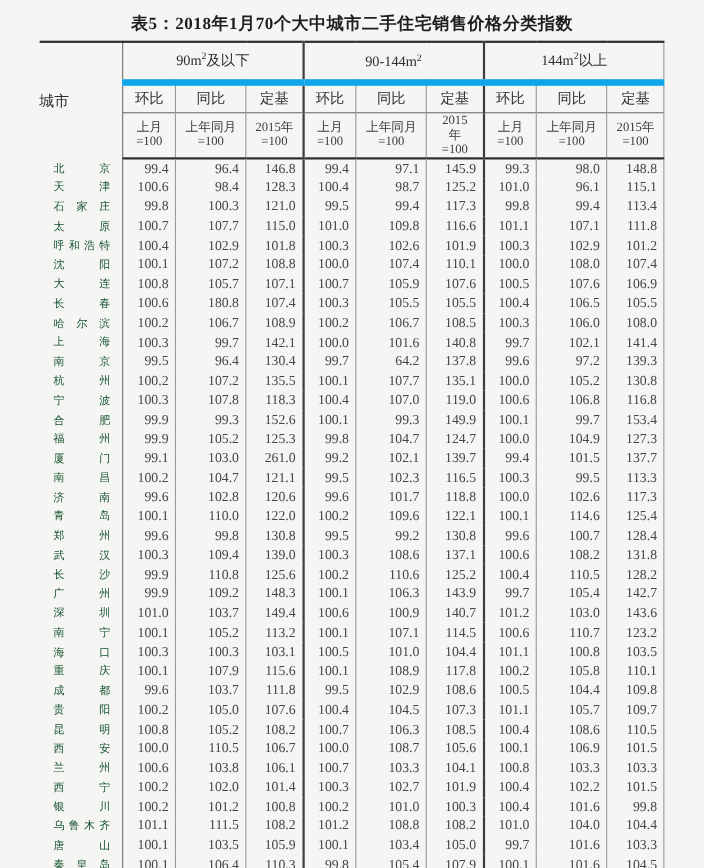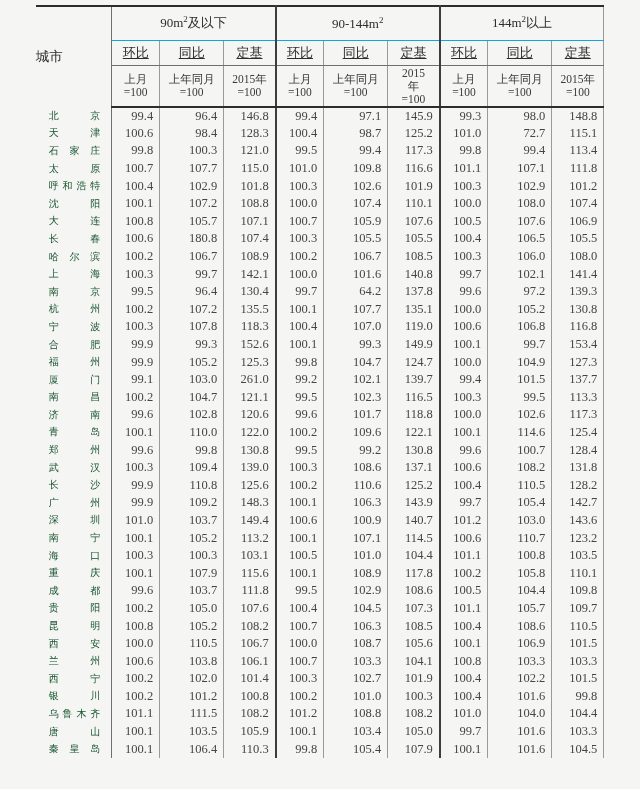--- a/index.html
+++ b/index.html
@@ -20,26 +20,26 @@
     border-top:2.5px solid #2d2d2d;
     border-right:1px solid #9a9a9a;
   }
   th, td { padding:0; font-weight:normal; }
   .city-th {
     border-right:1px solid #6f6f6f;
     font-size:13.5px; color:#2d2d2d; text-align:left;
   }
   .group-th {
     font-size:13px; color:#2d2d2d; text-align:center;
-    border-bottom:1px solid #0ea5e9; height:33px;
+    border-bottom:6px solid #0ea5e9; height:33px;
   }
   .group-th sup { font-size:9px; }
   .sub-th {
     font-size:13px; color:#2d2d2d; text-align:center;
-    border-bottom:1px solid #6f6f6f; height:24px;text-decoration:underline;
+    border-bottom:1px solid #6f6f6f; height:24px;
   }
   .base-th {
     font-size:11.5px; color:#3a3a3a; text-align:center;
     line-height:13px; vertical-align:middle;
     border-bottom:2.5px solid #2d2d2d; height:40px;
   }
   tbody tr { height:17.6px; }
   tbody td {
     font-size:12.5px; color:#454545;
     text-align:right; padding-right:6px;
@@ -51,20 +51,21 @@
     font-size:10px; color:#14532d;
     border-right:1px solid #6f6f6f;
   }
   .v1 { border-left:1px solid #9a9a9a; }   
   .vg { border-left:2px solid #3d3d3d; }   
 </style>
 </head>
 <body>
 
 <div class="page">
+  <div class="title">表5：2018年1月70个大中城市二手住宅销售价格分类指数</div>
 
   <table class="idx">
     <colgroup>
       <col style="width:76px">
       <col style="width:48px">
         <col style="width:64px">
         <col style="width:52px">
       <col style="width:48px">
         <col style="width:64px">
         <col style="width:52px">
@@ -145,21 +146,21 @@
         </tr>
         <tr>
           <td class="city">天津</td>
           <td class="">100.6</td>
           <td class="v1">98.4</td>
           <td class="v1">128.3</td>
           <td class="vg">100.4</td>
           <td class="v1">98.7</td>
           <td class="v1">125.2</td>
           <td class="vg">101.0</td>
-          <td class="v1">72.7</td>
+          <td class="v1">96.1</td>
           <td class="v1">115.1</td>
         </tr>
         <tr>
           <td class="city">石家庄</td>
           <td class="">99.8</td>
           <td class="v1">100.3</td>
           <td class="v1">121.0</td>
           <td class="vg">99.5</td>
           <td class="v1">99.4</td>
           <td class="v1">117.3</td>

